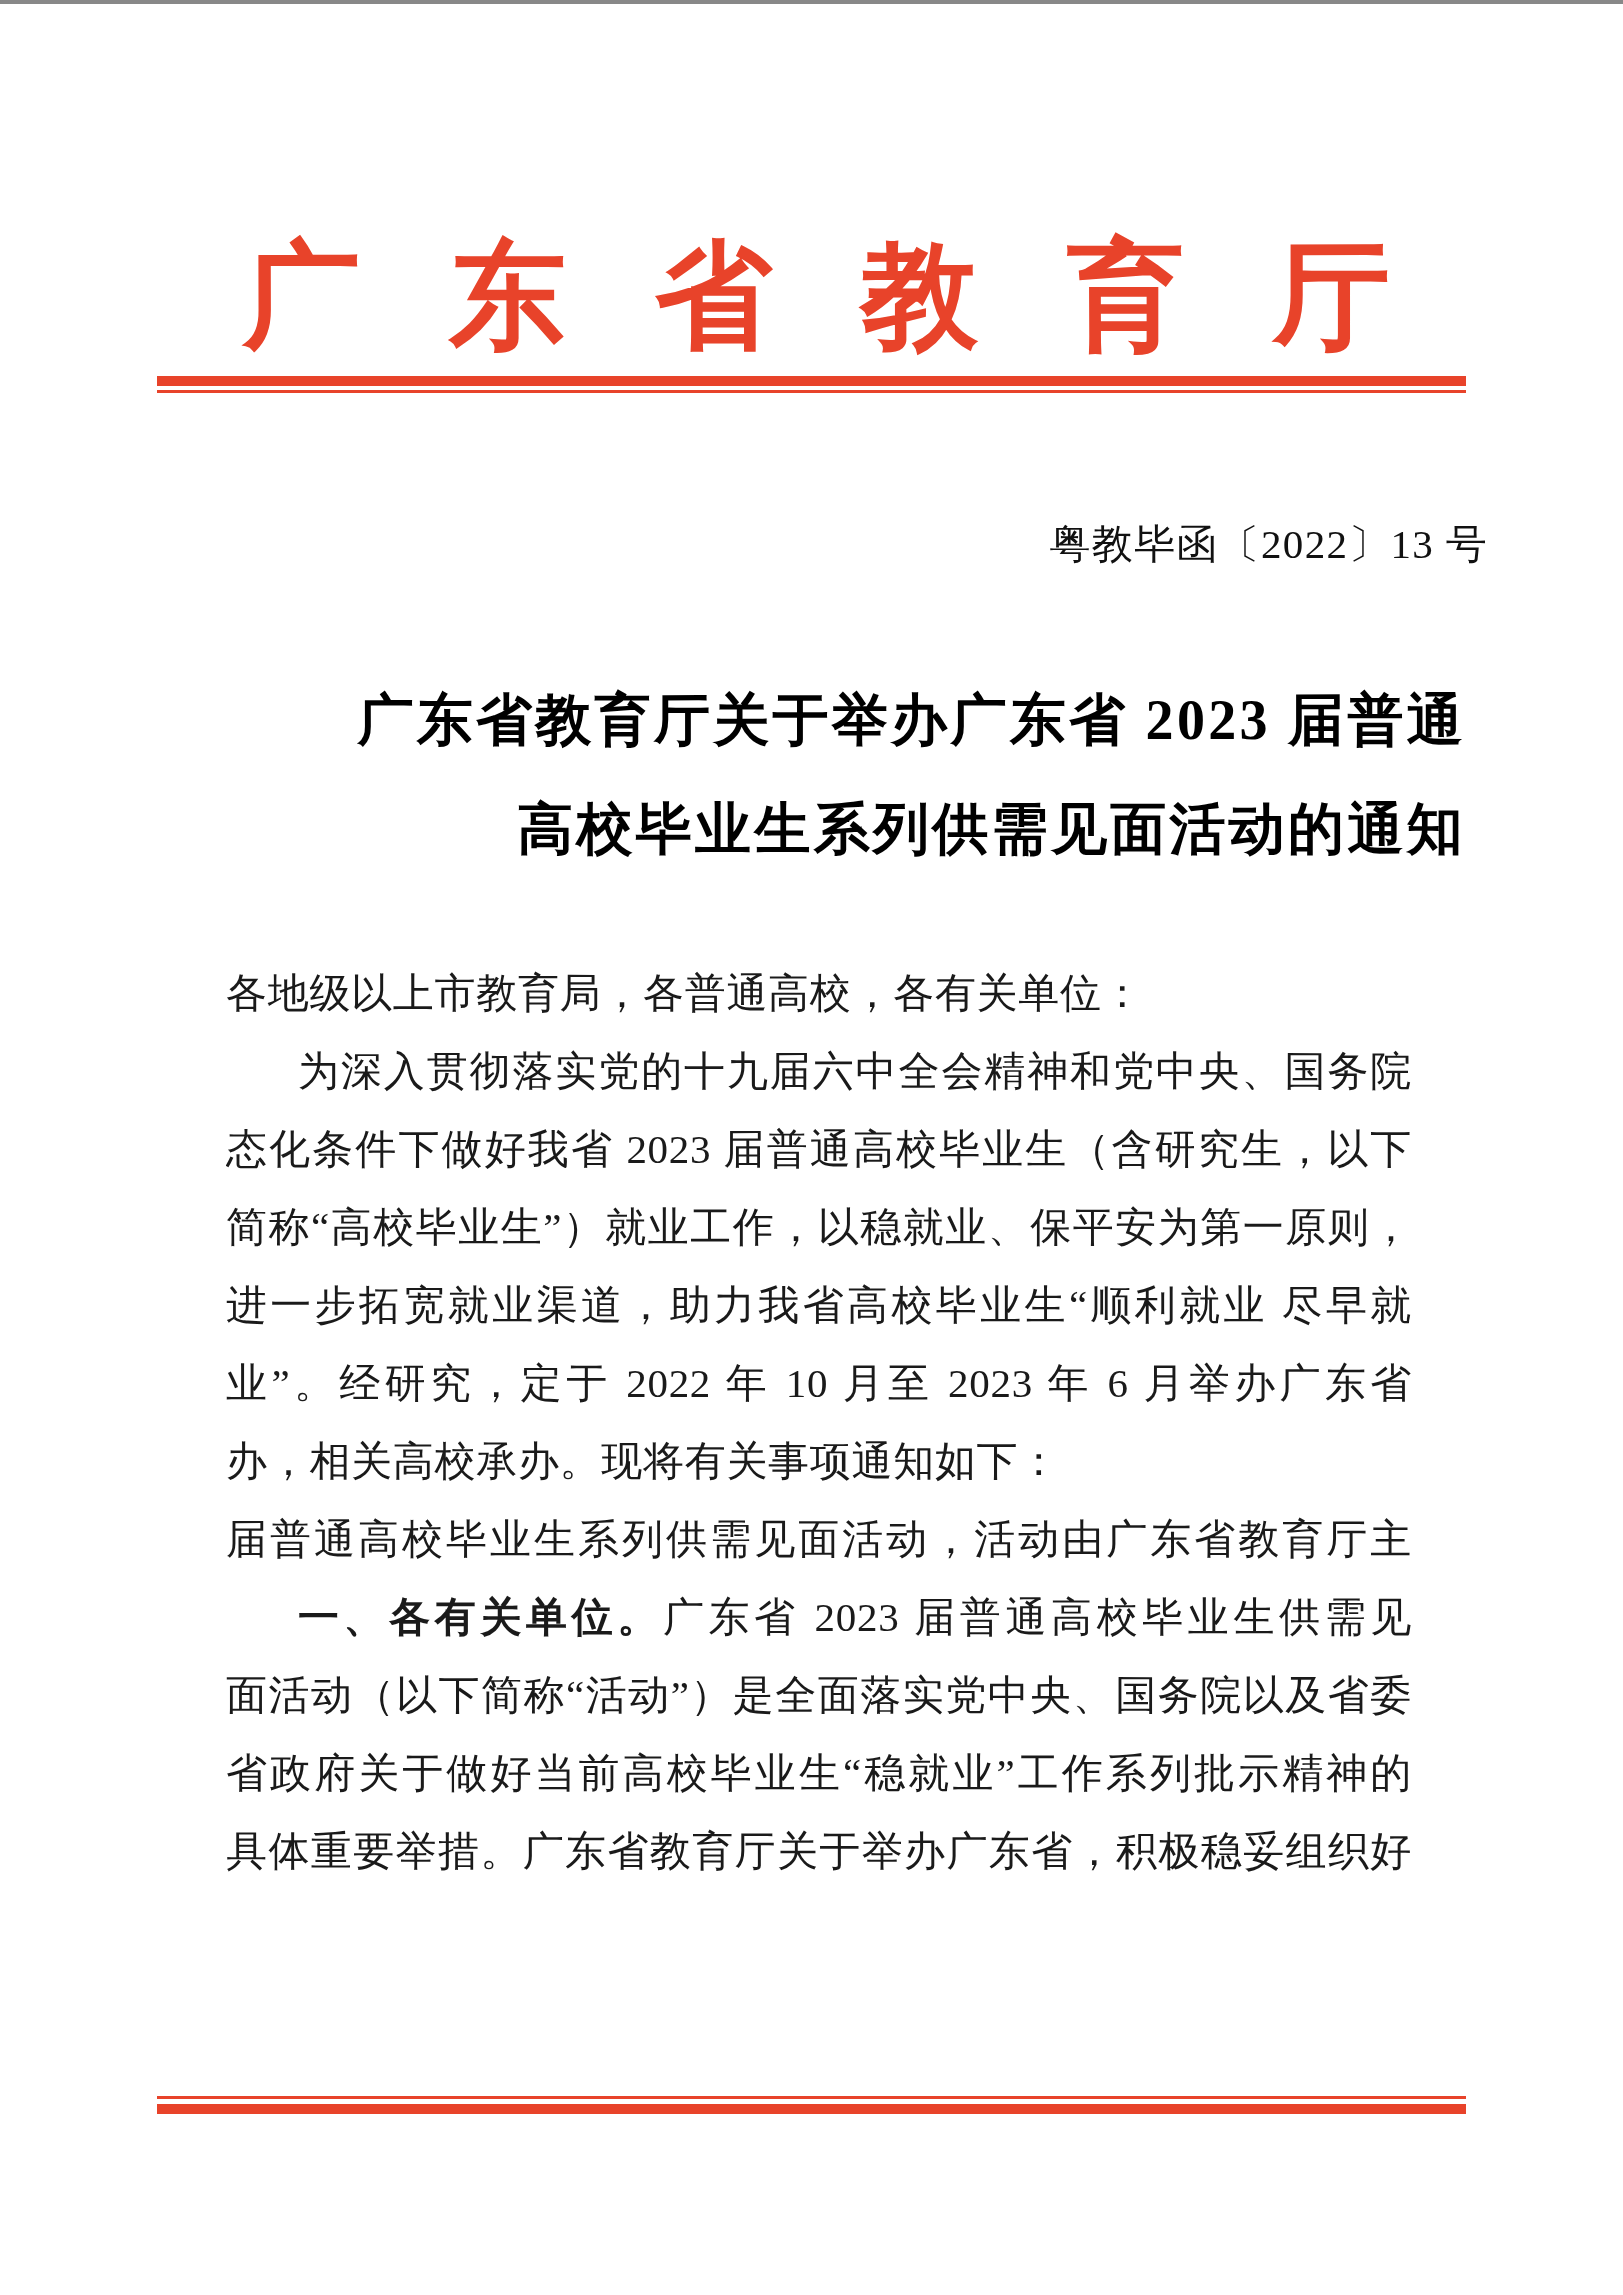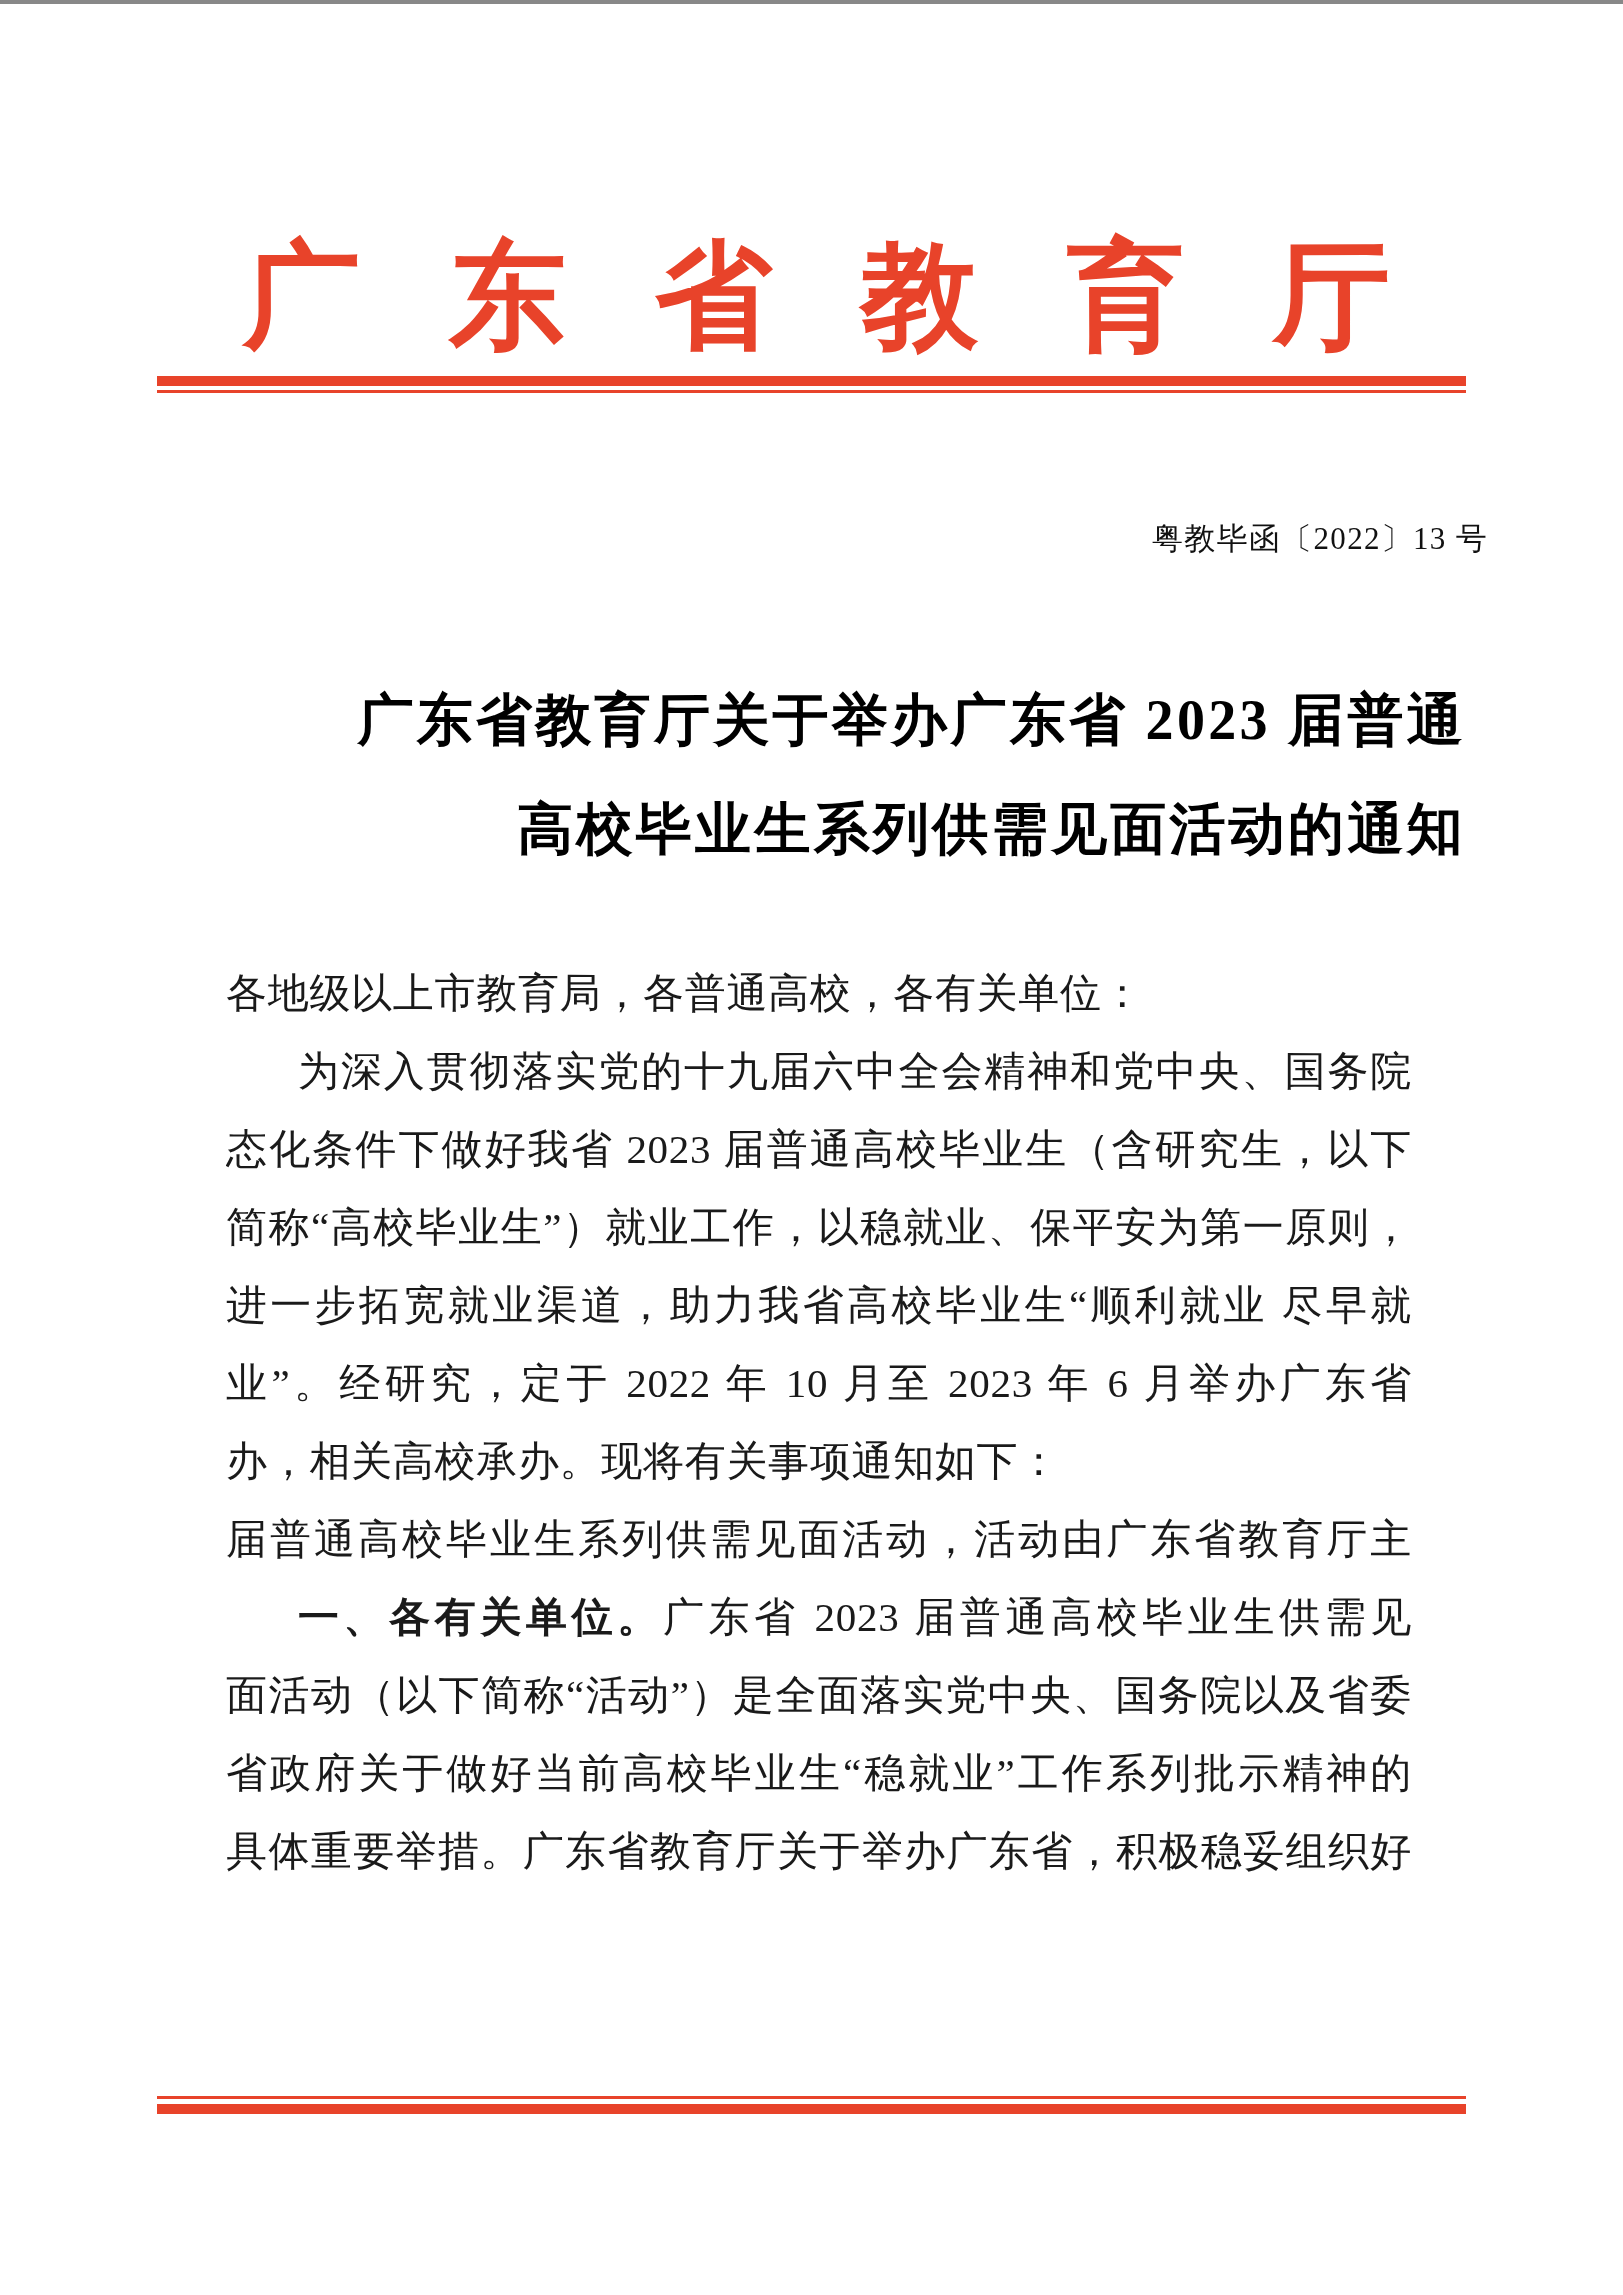--- a/index.html
+++ b/index.html
@@ -27,21 +27,21 @@
   }
   .rule{position:absolute;left:157px;width:1309px;background:var(--accent);}
   .rule-thick-top{top:372px;height:9.8px;}
   .rule-thin-top{top:386px;height:3.3px;}
   .rule-thin-bottom{top:2092px;height:3.3px;}
   .rule-thick-bottom{top:2100px;height:9.8px;}
 
   
   .doc-number{
     position:absolute;top:516px;right:183px;
-    font-size:31px;line-height:1.2;
+    font-size:41px;line-height:1.2;
     letter-spacing:1.3px;color:#111;
     white-space:nowrap;
   }
 
   
   .title{
     position:absolute;left:157px;top:662px;width:1309px;
     text-align:right;color:#000;
     font-size:56px;font-weight:bold;
     line-height:109px;letter-spacing:3.3px;

